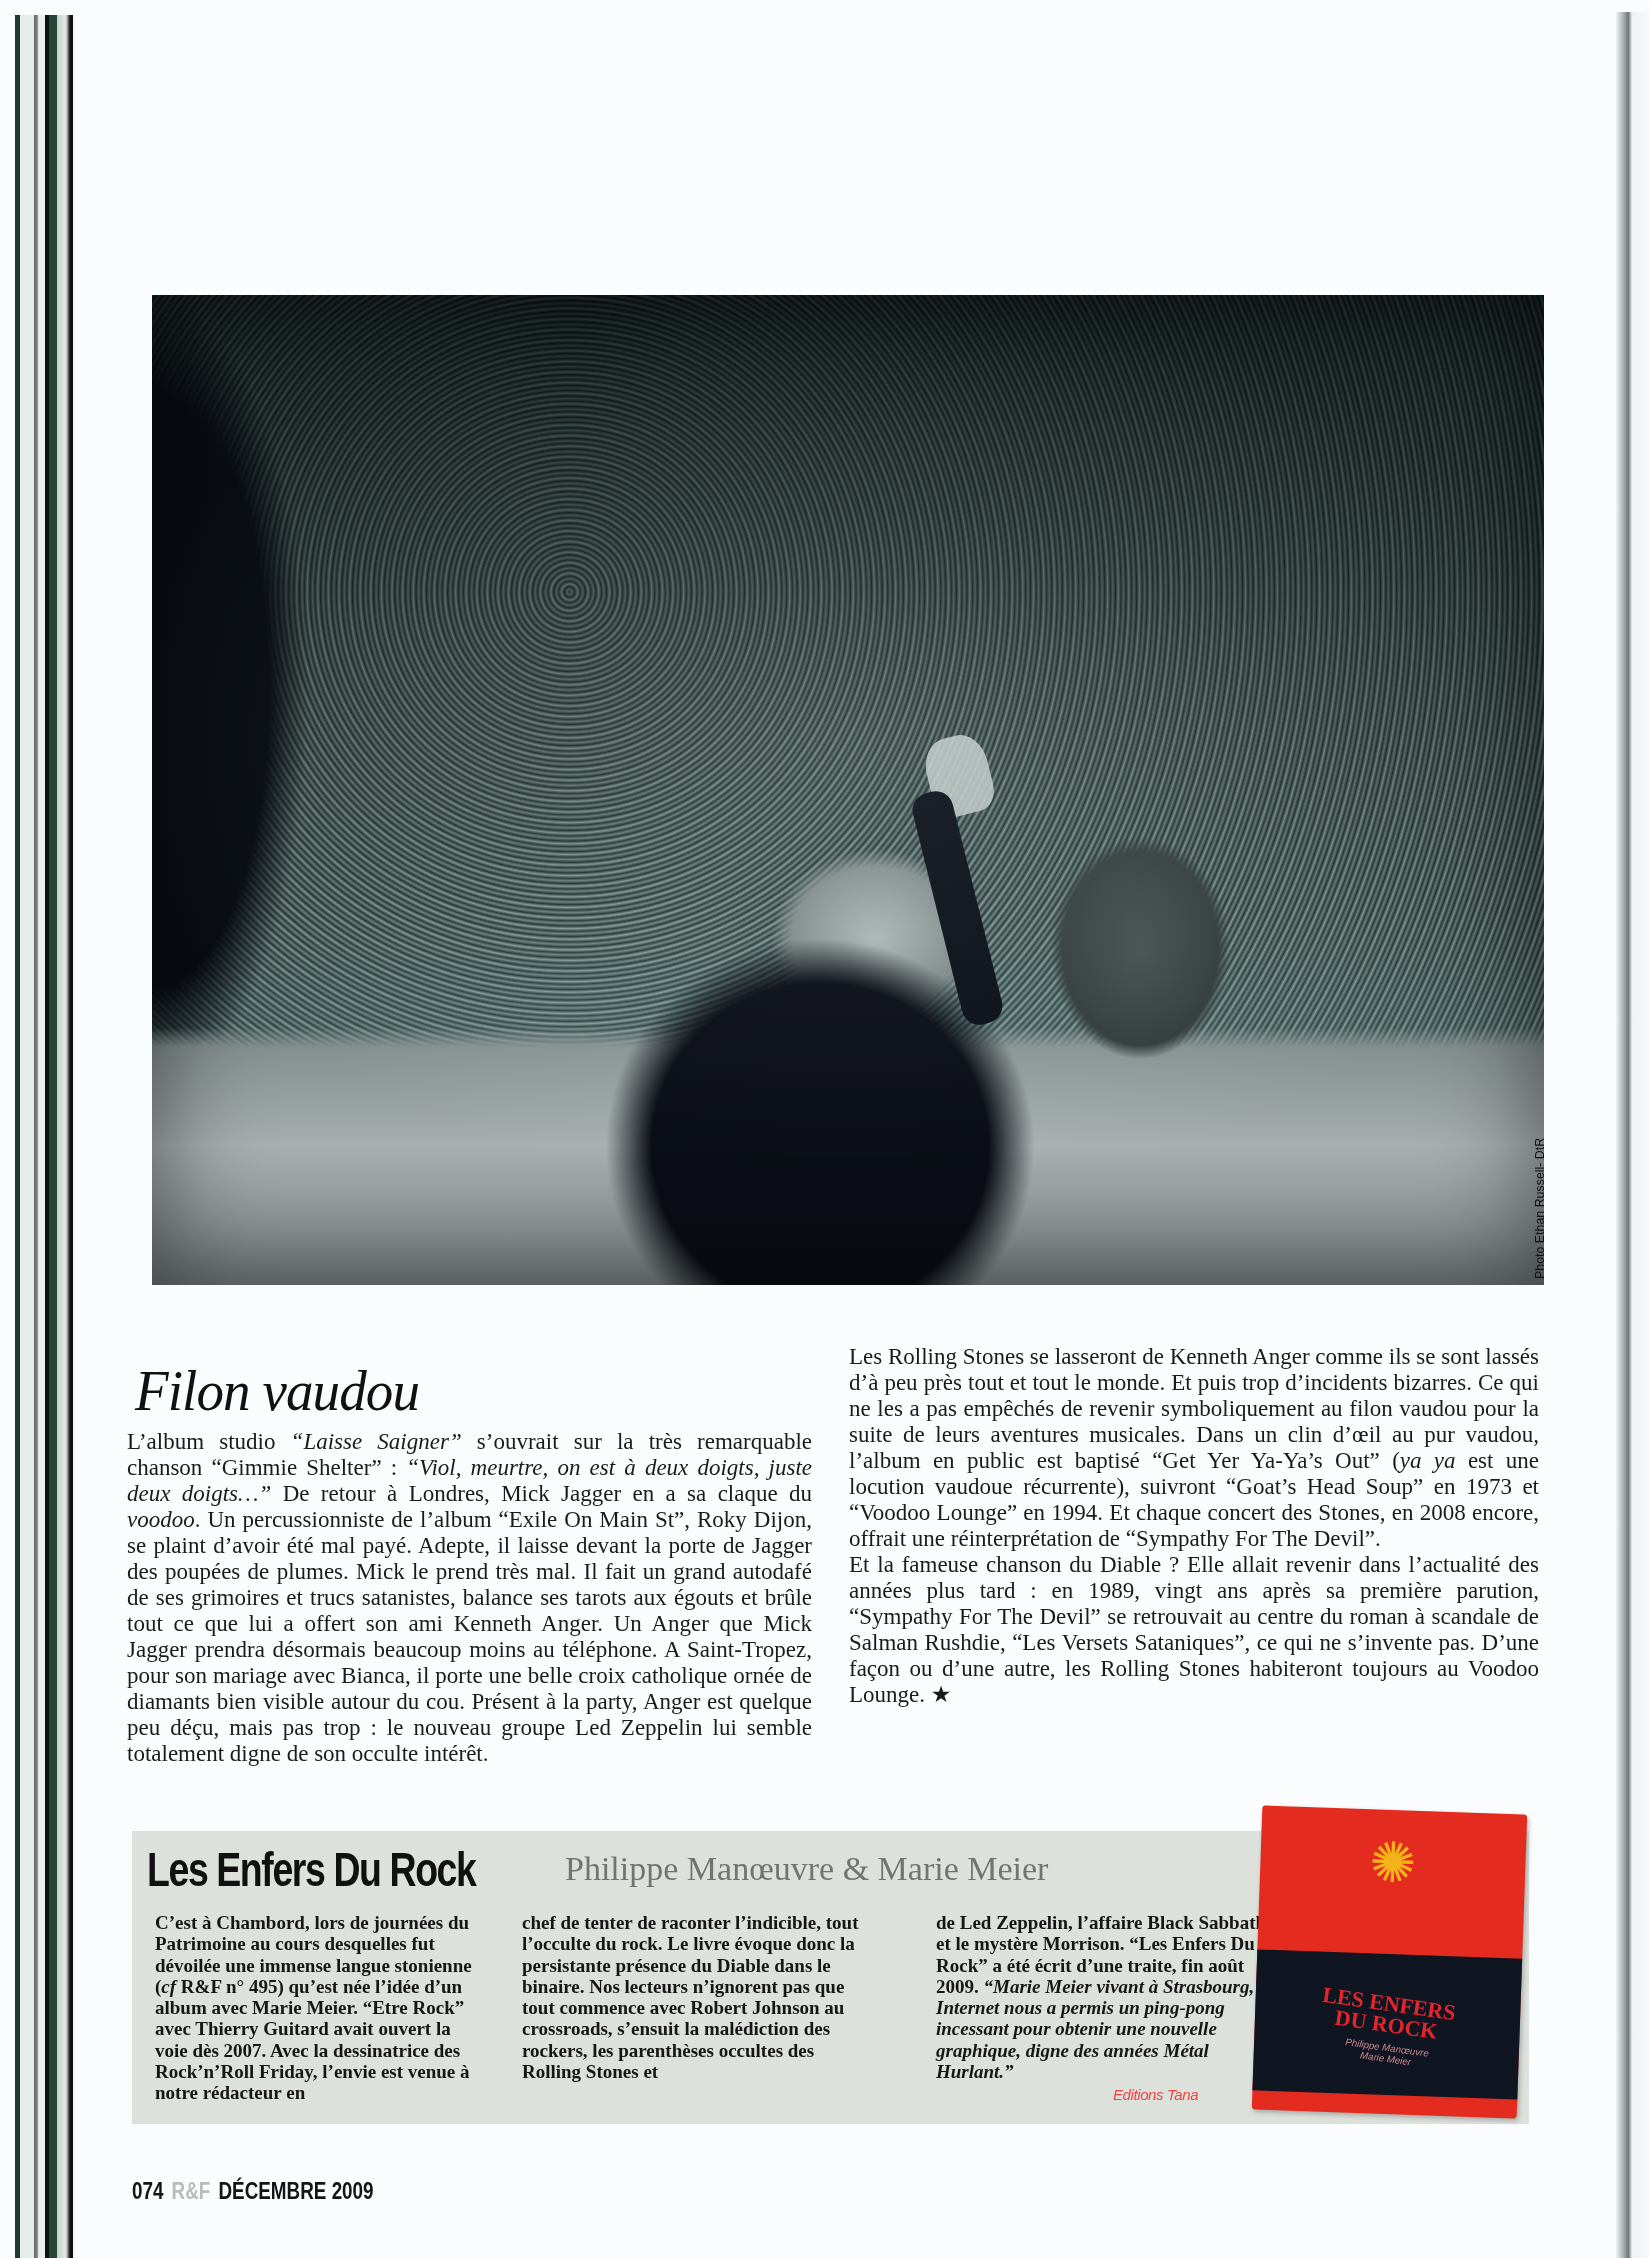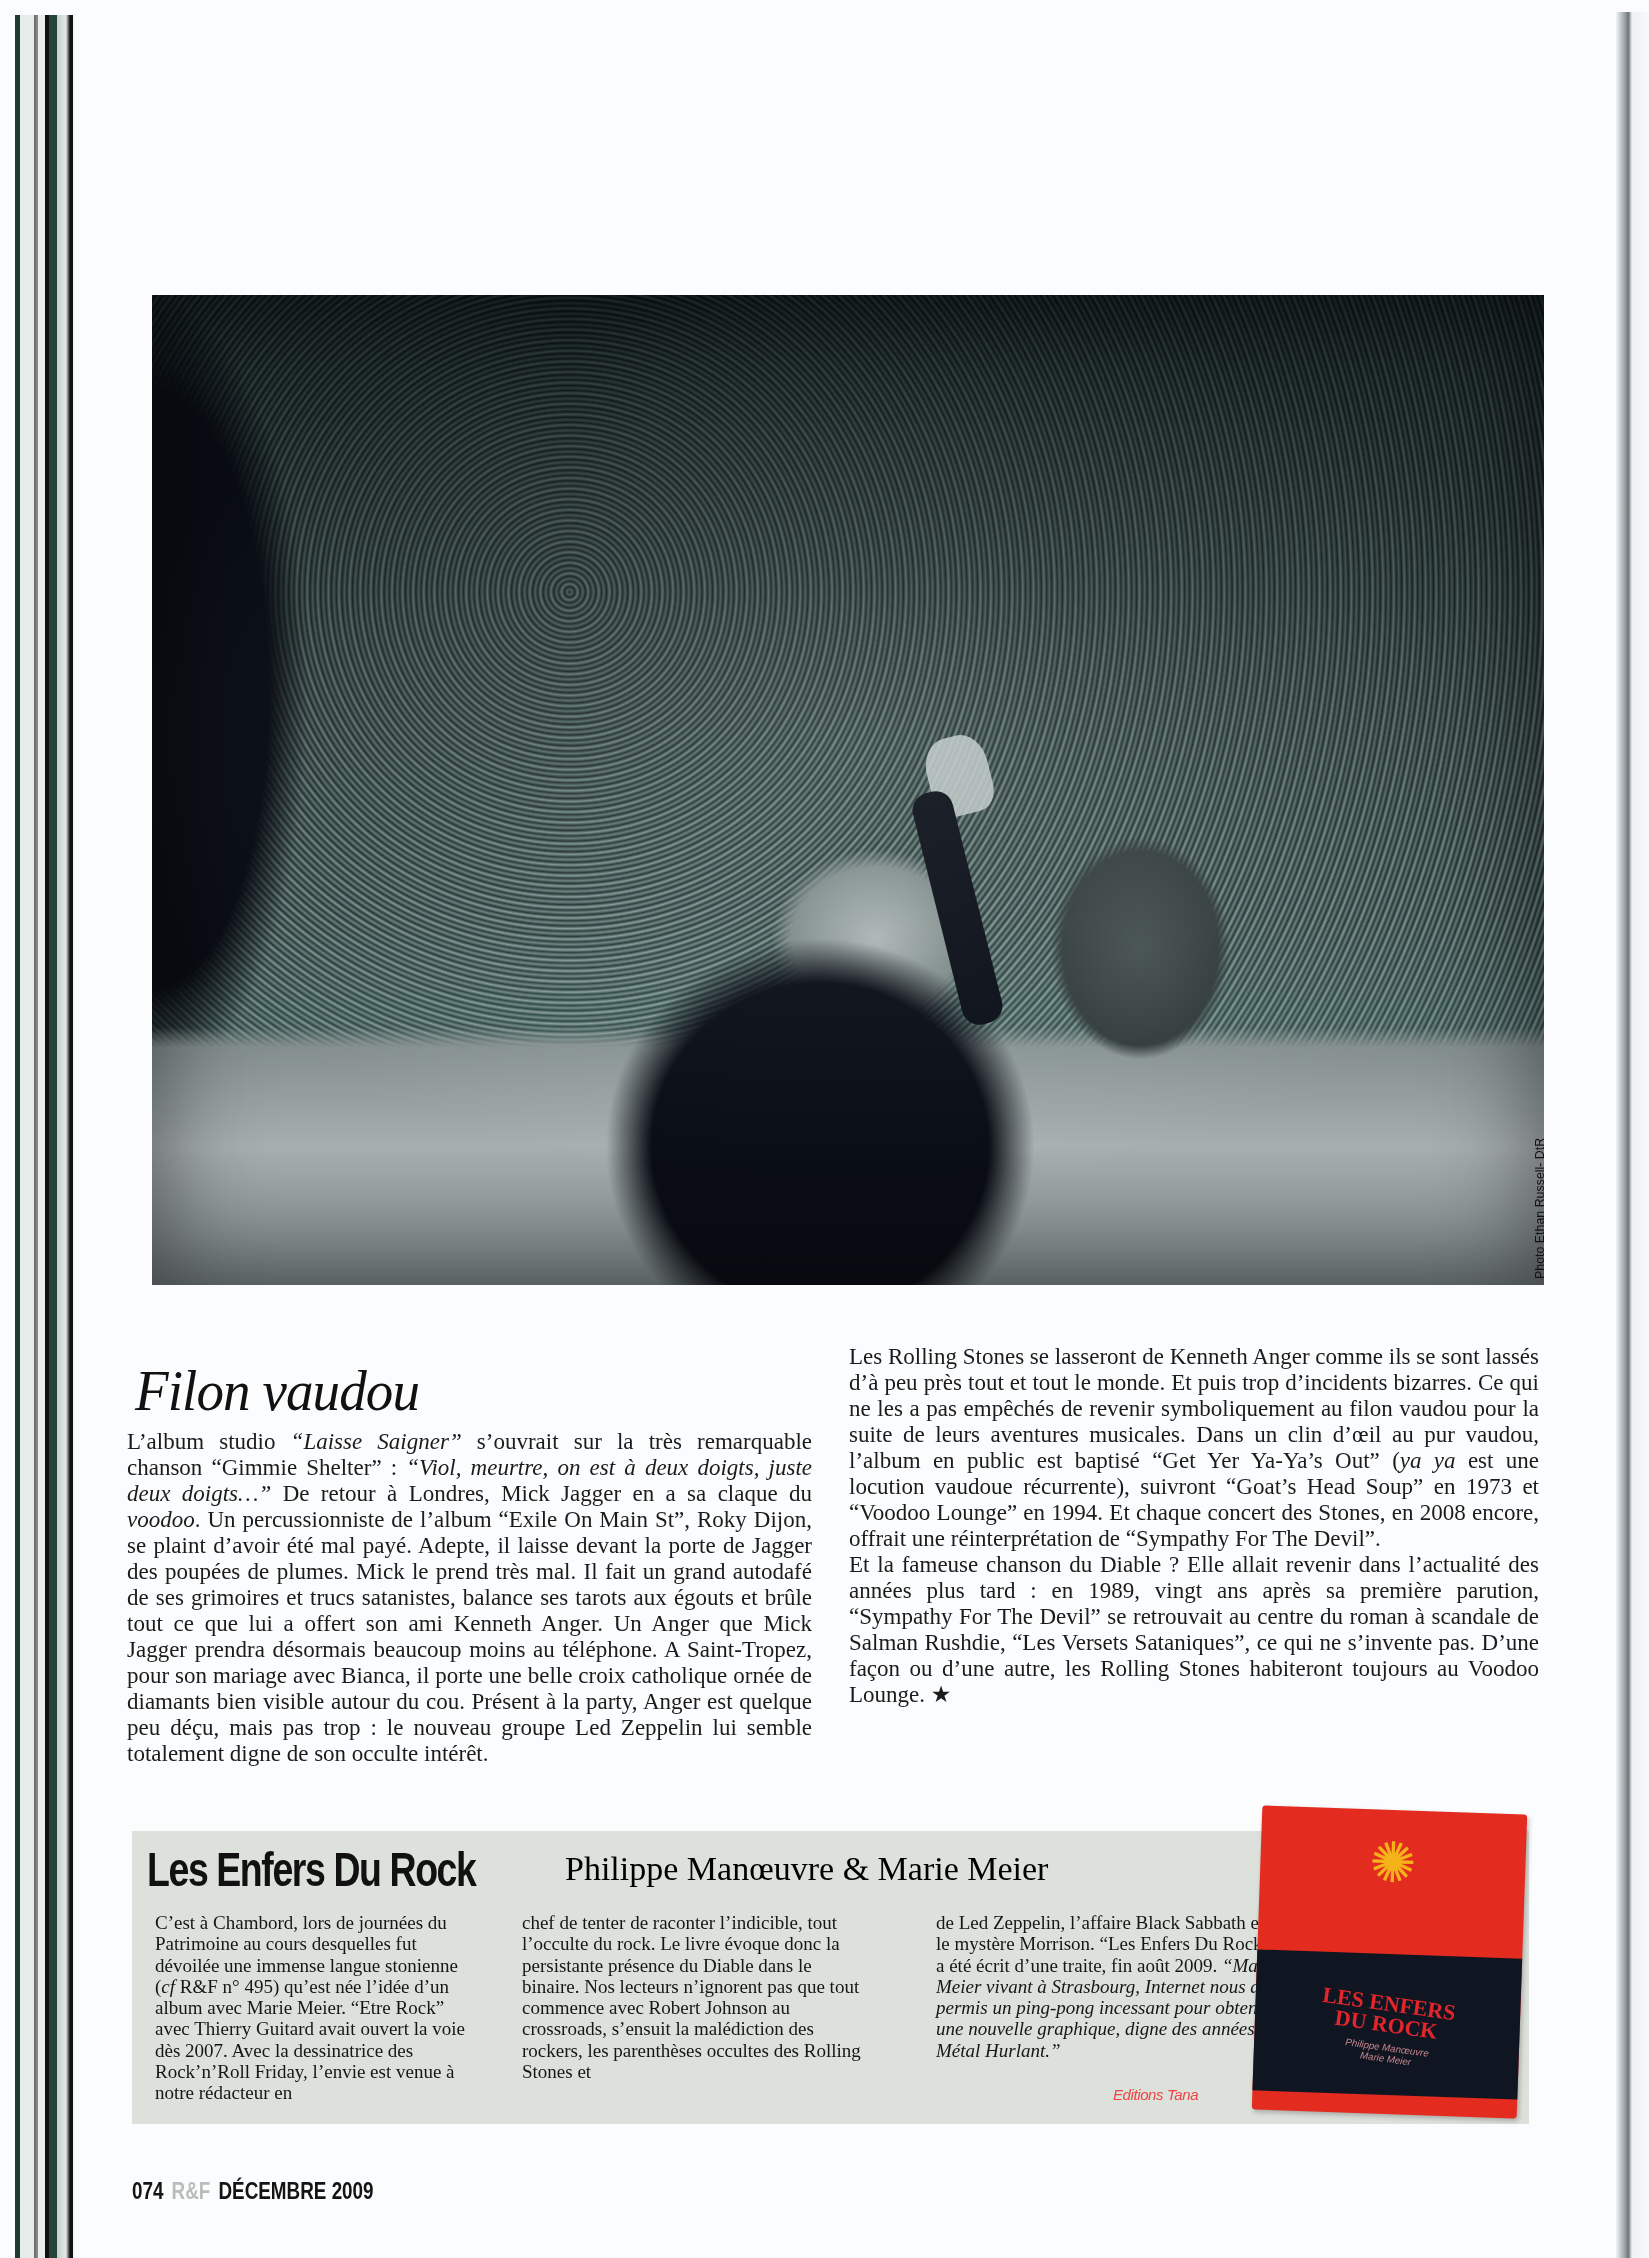--- a/index.html
+++ b/index.html
@@ -82,25 +82,25 @@
       background: #dde1db;
     }
     .book-title {
       position: absolute; left: 147px; top: 1842px;
       font-family: "Liberation Sans", sans-serif; font-weight: bold;
       font-size: 48px; letter-spacing: -1.8px; color: #111;
       transform: scaleX(0.78); transform-origin: left top;
     }
     .book-authors {
       position: absolute; left: 565px; top: 1850px;
-      font-family: "Liberation Serif", serif; font-size: 34px; color: #000000;
+      font-family: "Liberation Serif", serif; font-size: 34px; color: #737373;
     }
     .book-col {
       position: absolute; top: 1912px; font-family: "Liberation Serif", serif;
-      font-weight: normal; font-size: 19px; line-height: 21.3px; color: #161616;
+      font-weight: bold; font-size: 19px; line-height: 21.3px; color: #161616;
     }
     .book-col p { margin: 0; }
     .bc1 { left: 155px; width: 326px; }
     .bc2 { left: 522px; width: 344px; }
     .bc3 { left: 936px; width: 344px; }
     .bc3 .i { font-style: italic; }
     .publisher {
       position: absolute; left: 1113px; top: 2086px;
       font-family: "Liberation Sans", sans-serif; font-style: italic;
       font-size: 15px; color: #ef4444; letter-spacing: -0.4px;

